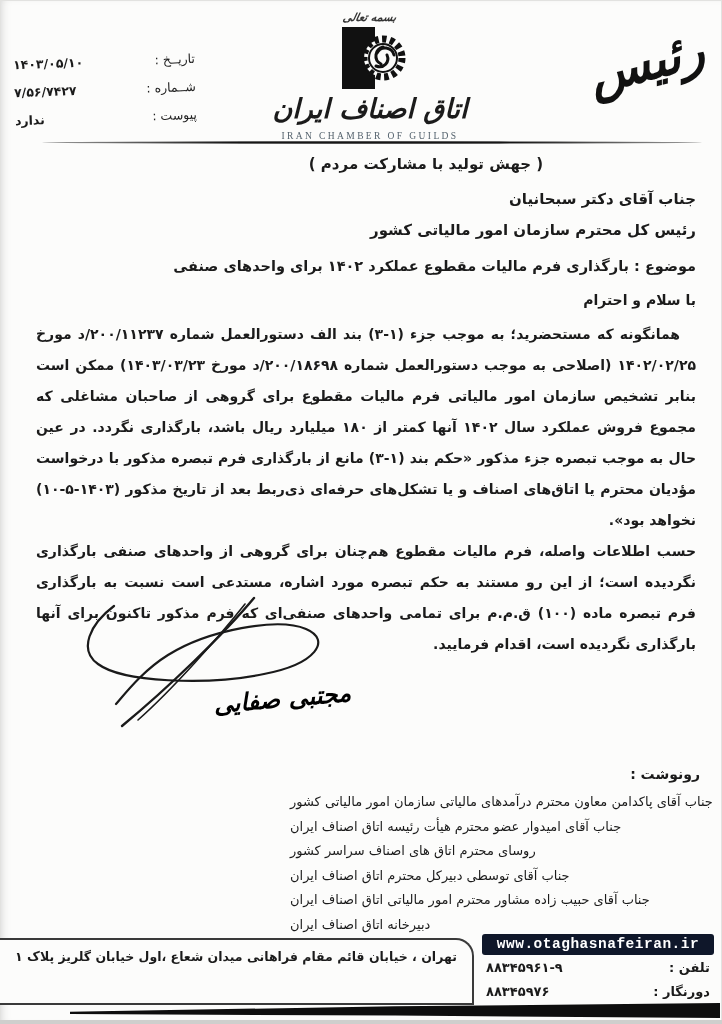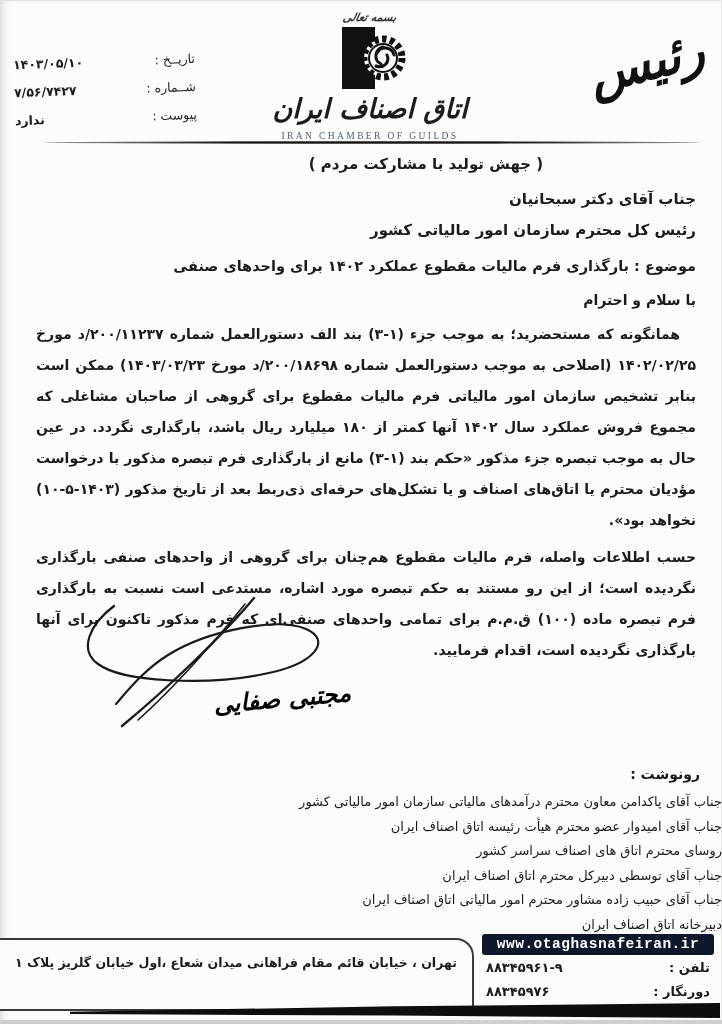--- a/index.html
+++ b/index.html
@@ -24,32 +24,32 @@
   .divider{position:absolute; top:141px; left:42px; right:20px; height:3px; border-radius:50%;
         background:radial-gradient(ellipse at center, #161616 30%, rgba(0,0,0,0) 98%);}
   .slogan{position:absolute; top:155px; left:130px; right:0; text-align:center; font-size:15px; font-weight:bold;}
   
   .letter{position:absolute; top:184px; right:26px; left:36px; direction:rtl;}
   .recipient{font-weight:bold; font-size:15px; line-height:31px;}
   .subject{font-weight:bold; font-size:14.5px; line-height:30px; margin-top:5px;}
   .salutation{font-weight:bold; font-size:14px; line-height:30px; margin-top:4px;}
   .body-par{font-size:14px; font-weight:bold; line-height:31px; text-align:justify; margin:0;}
   .body-par.first{text-indent:16px; margin-top:4px;}
-  .body-par.second{margin-top:6px;}
+  .body-par.second{}
   
   .signature{position:absolute; top:592px; left:48px; width:310px; height:140px;}
   
   .cc{position:absolute; top:766px; left:0; width:722px; direction:rtl;}
   .cc-label{position:absolute; top:0; right:22px; font-size:14px; font-weight:bold;}
-  .cc-list{position:absolute; top:24px; left:290px; width:432px; text-align:right; font-size:13px; line-height:24.5px;}
+  .cc-list{position:absolute; top:24px; left:290px; width:432px; text-align:left; font-size:13px; line-height:24.5px;}
   
   .footer{position:absolute; left:0; bottom:0; width:722px; height:92px;}
   .addr-box{position:absolute; left:0; top:6px; width:472px; height:58px;
         border:2px solid #3a3a3a; border-left:none; border-radius:0 18px 0 0;
-        direction:rtl; text-align:center; font-size:12.5px; font-weight:bold; line-height:23px; padding-top:11px;
+        direction:rtl; text-align:center; font-size:12.5px; font-weight:bold; line-height:23px; padding-top:5px;
         background:#fcfcfb;}
   .addr-line2 .gap{display:inline-block; width:46px;}
   .footer-right{position:absolute; right:8px; top:2px; width:232px; direction:rtl;}
   .site-pill{background:#0f172a; color:#fff; border-radius:3px; text-align:center;
         font-family:Liberation Mono, monospace; font-weight:bold; font-size:14.5px;
         padding:2px 6px 3px; letter-spacing:.5px;}
   .tel-row{display:flex; justify-content:space-between; font-size:13px; font-weight:bold; line-height:23px; padding:1px 4px 0;}
   .num{font-weight:bold;}
   .swoosh{position:absolute; left:70px; right:2px; bottom:6px; height:15px; background:#0e0e0e;
         clip-path:polygon(0 58%, 50% 22%, 100% 0, 100% 100%, 50% 84%, 0 74%);}

